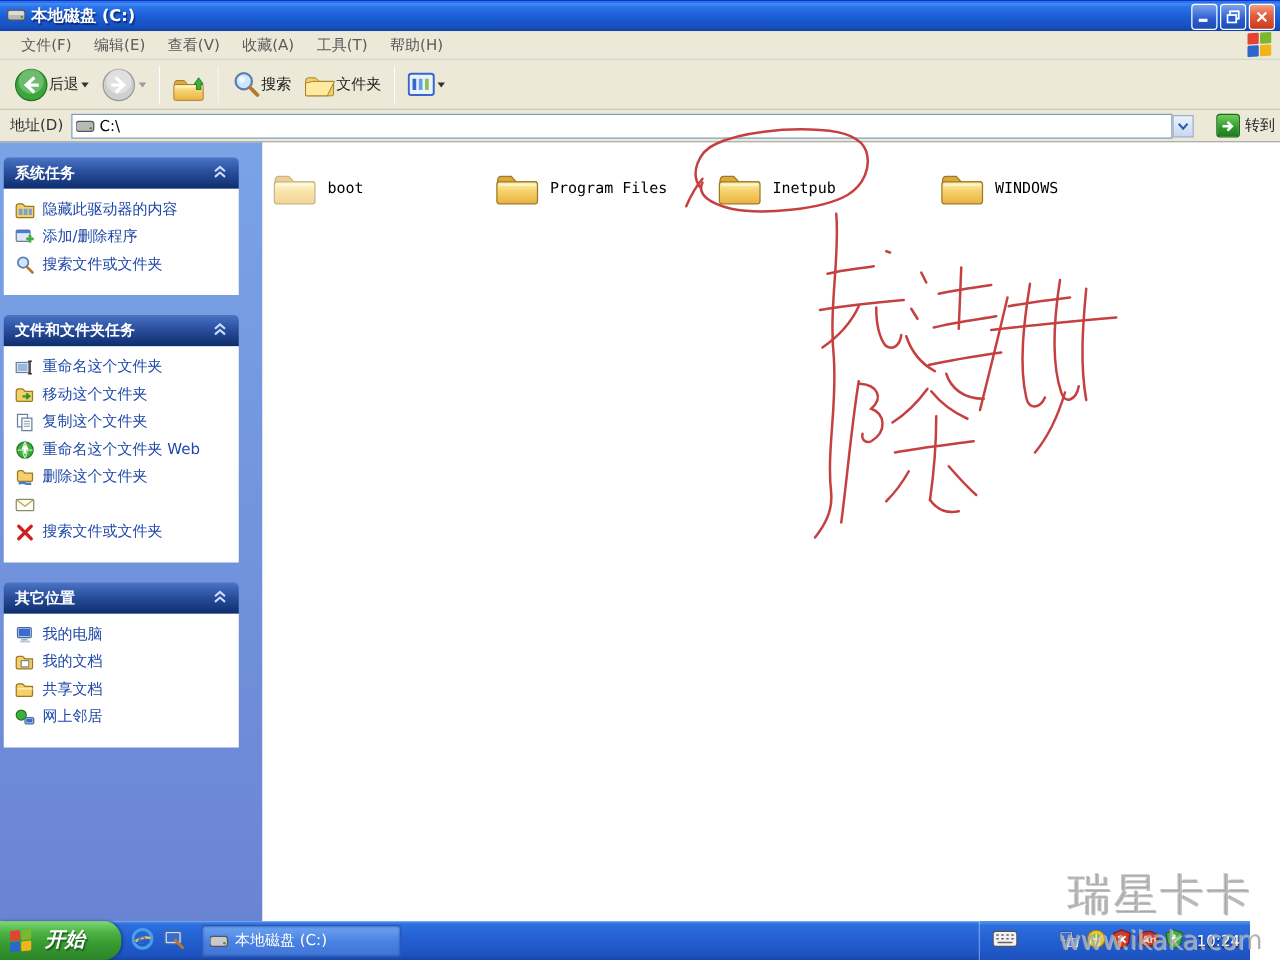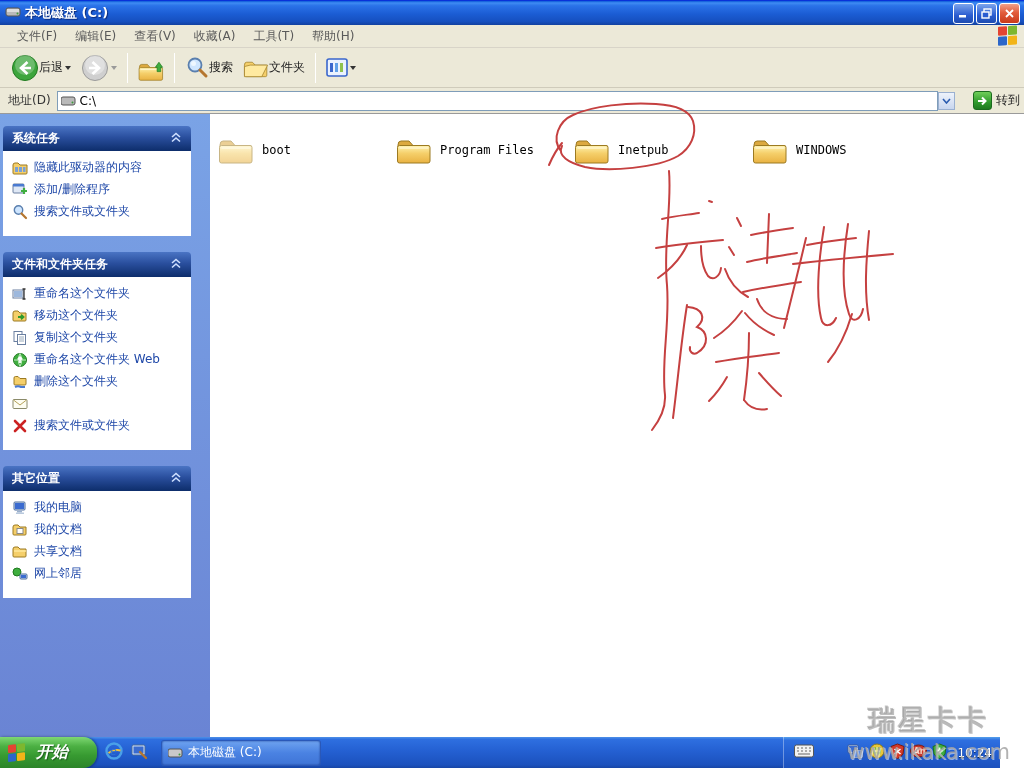--- a/index.html
+++ b/index.html
@@ -79,21 +79,21 @@
   .time { color:#fff; font-size:12px; margin-left:5px; text-shadow:0 1px 1px #123; }
 
   
   .ic16 { width:16px; height:16px; display:block; }
 
   
   .annot { position:absolute; inset:0; width:1024px; height:768px; z-index:50; pointer-events:none; }
 
   
   .watermark { position:absolute; right:14px; bottom:4px; z-index:60; text-align:center; pointer-events:none; }
-  .wm-title { font-size:28px; font-weight:bold; letter-spacing:2px; color:rgba(150,150,150,.62);
+  .wm-title { font-size:35px; font-weight:normal; letter-spacing:2px; color:rgba(150,150,150,.62);
     text-shadow:1px 1px 0 rgba(255,255,255,.8), -1px -1px 0 rgba(90,90,90,.35); }
   .wm-site { font-size:21px; font-weight:normal; color:rgba(165,165,165,.85); text-shadow:1px 1px 0 rgba(255,255,255,.5); }
 </style>
 </head>
 <body>
 
 <svg width="0" height="0" style="position:absolute">
   <defs>
     <linearGradient id="fgrad" x1="0" y1="0" x2="0" y2="1">
       <stop offset="0" stop-color="#fff3b0"></stop>

